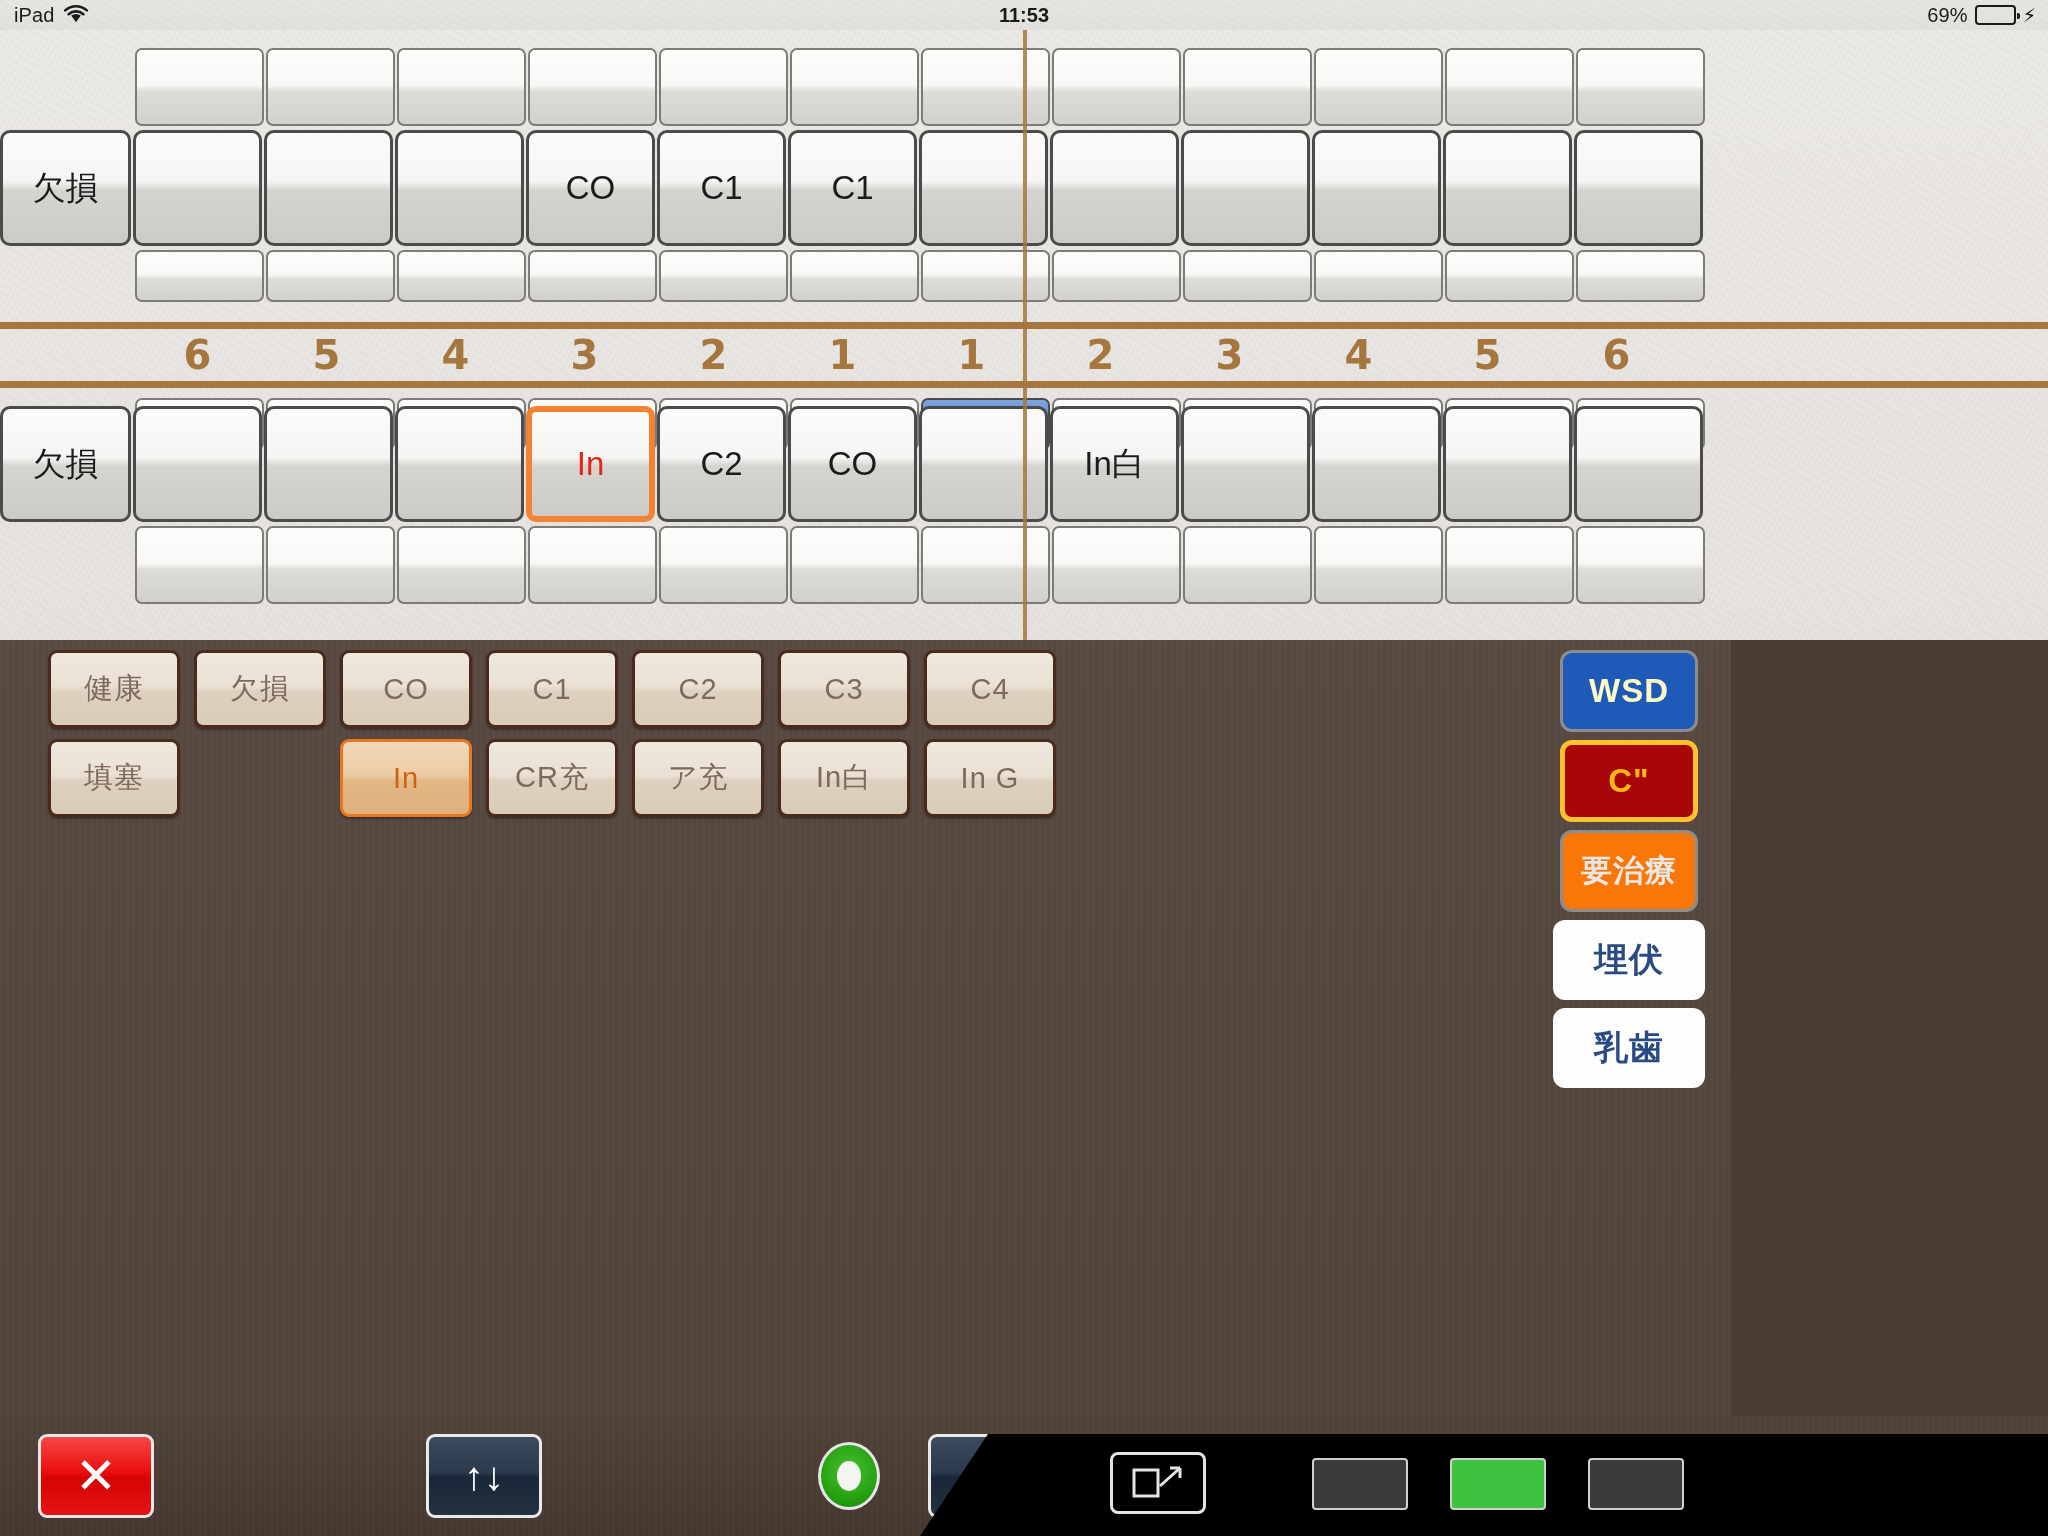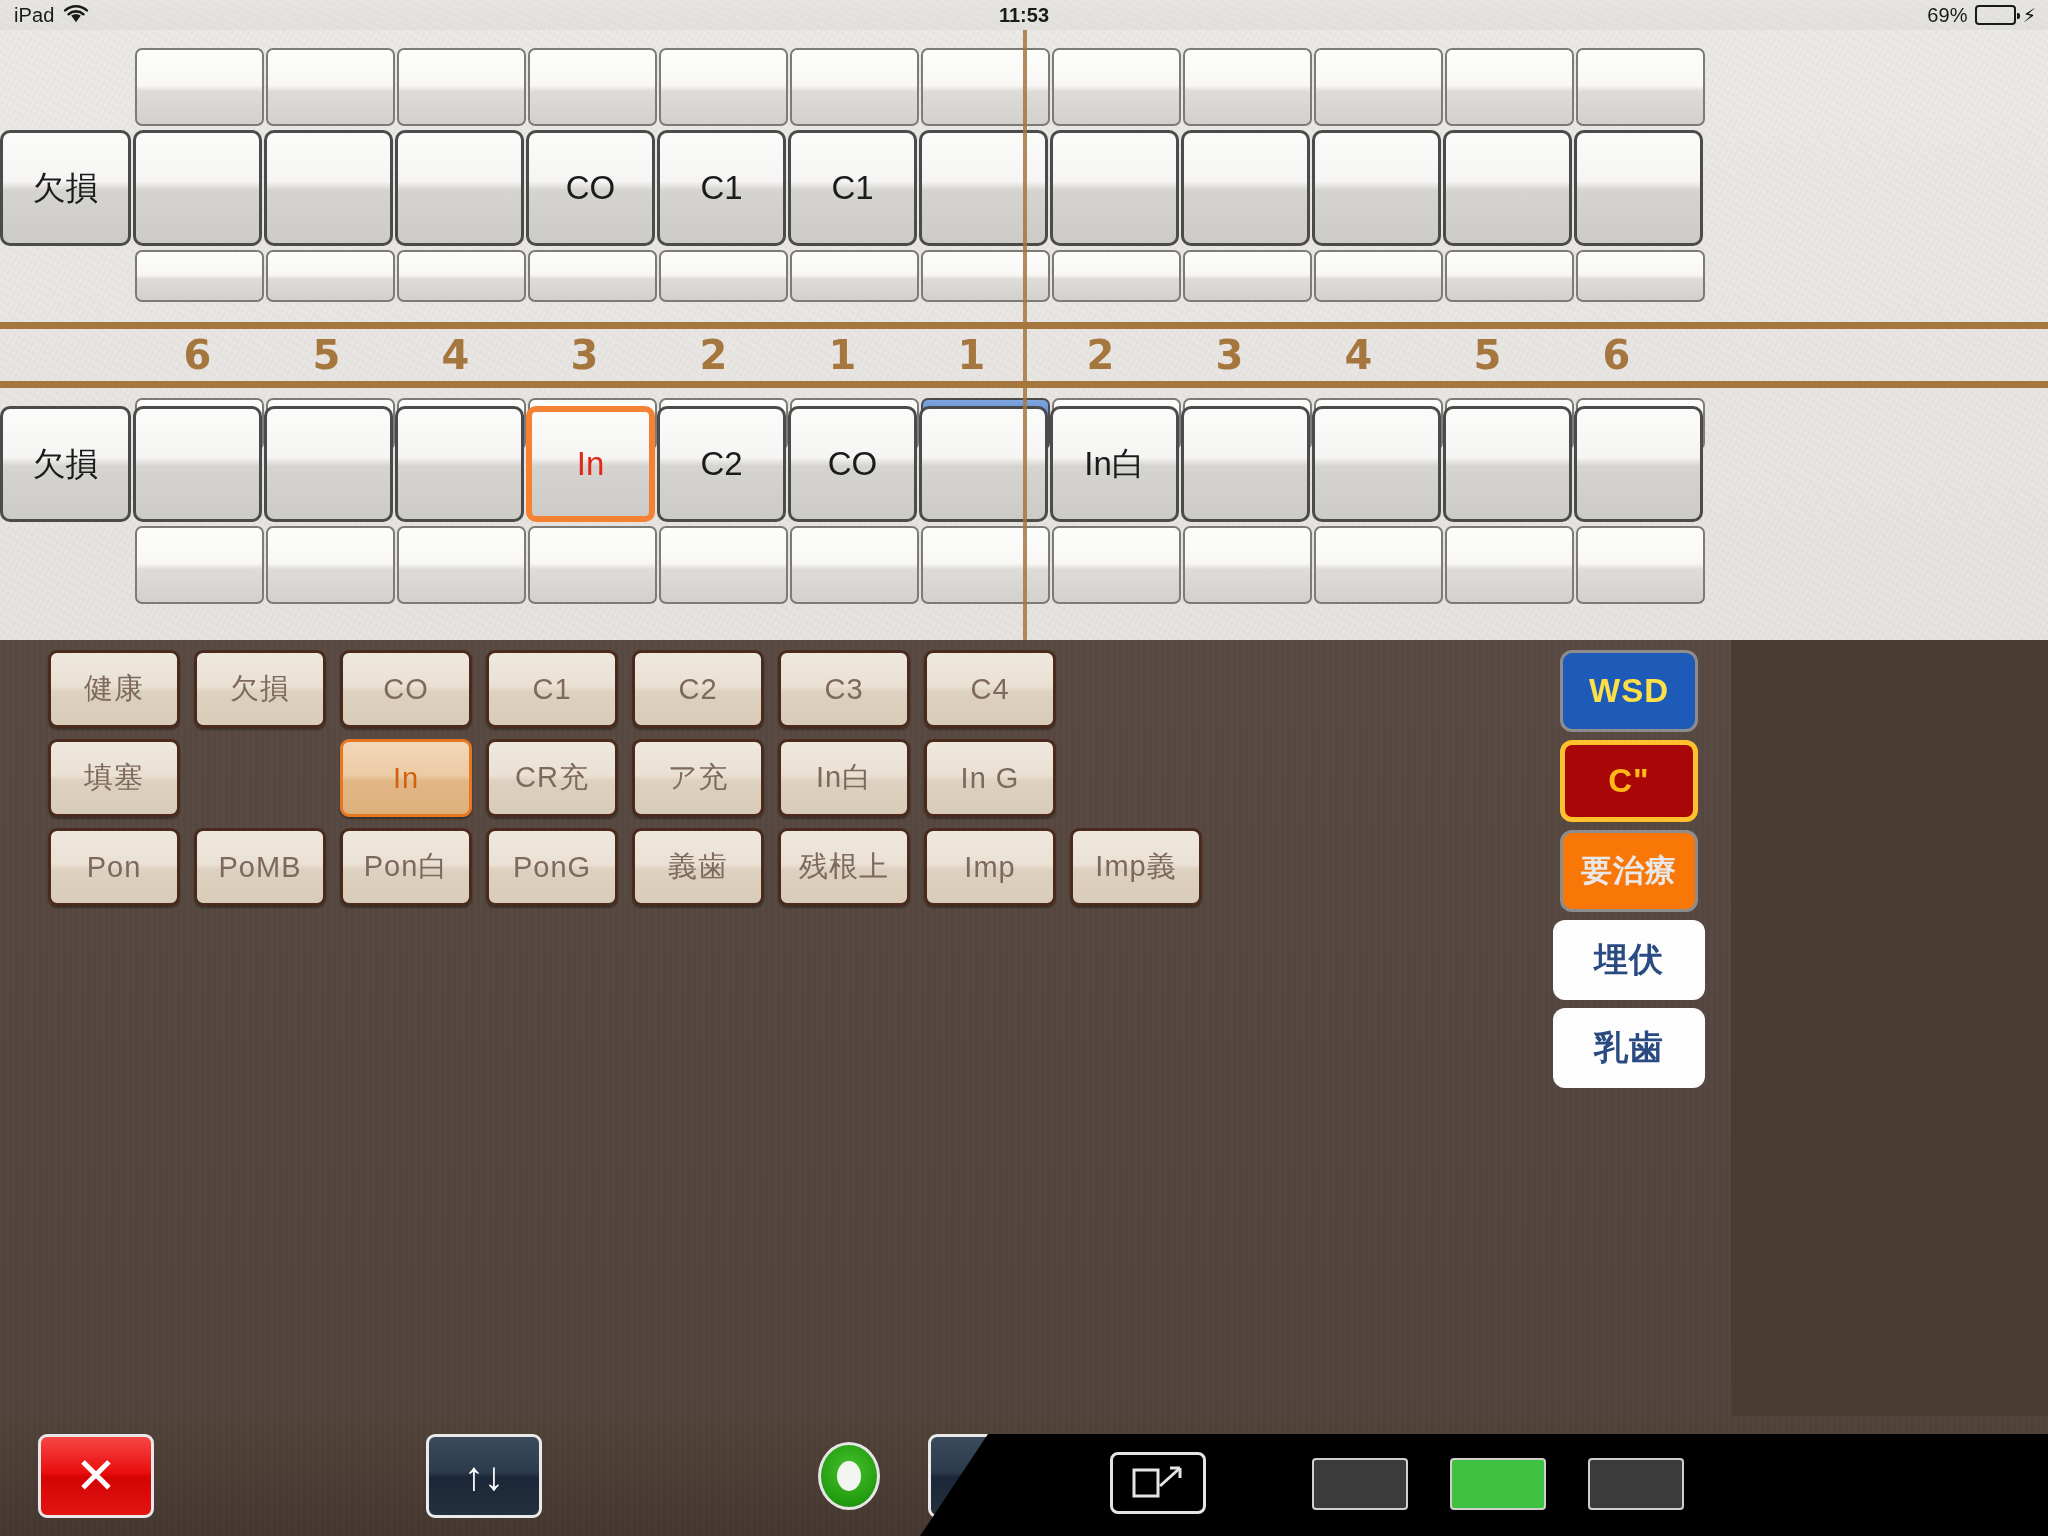--- a/index.html
+++ b/index.html
@@ -229,21 +229,21 @@
     border-radius: 12px;
     display: flex;
     align-items: center;
     justify-content: center;
     font-size: 33px;
     font-weight: bold;
     letter-spacing: 1px;
   }
   .side-btn.wsd {
     background: #1e5bb8;
-    color: #fde047;
+    color: #fef9c3;
     border: 3px solid #8d8d8d;
   }
   .side-btn.cdq {
     background: #a80707;
     color: #ffb617;
     border: 5px solid #ffc22e;
   }
   .side-btn.chiryo {
     background: #f97707;
     color: #e8e8e8;
@@ -551,46 +551,20 @@
         <div class="pal-btn">
           <span>ア充</span>
         </div>
         <div class="pal-btn">
           <span>In白</span>
         </div>
         <div class="pal-btn">
           <span>In G</span>
         </div>
       </div>
-      <div class="pal-row">
-        <div class="pal-btn">
-          <span>Pon</span>
-        </div>
-        <div class="pal-btn">
-          <span>PoMB</span>
-        </div>
-        <div class="pal-btn">
-          <span>Pon白</span>
-        </div>
-        <div class="pal-btn">
-          <span>PonG</span>
-        </div>
-        <div class="pal-btn">
-          <span>義歯</span>
-        </div>
-        <div class="pal-btn">
-          <span>残根上</span>
-        </div>
-        <div class="pal-btn">
-          <span>Imp</span>
-        </div>
-        <div class="pal-btn">
-          <span>Imp義</span>
-        </div>
-      </div>
     </div>
 
   <div id="side-buttons">
       <div class="side-btn wsd">
         <span>WSD</span>
       </div>
       <div class="side-btn cdq">
         <span>C"</span>
       </div>
       <div class="side-btn chiryo">

